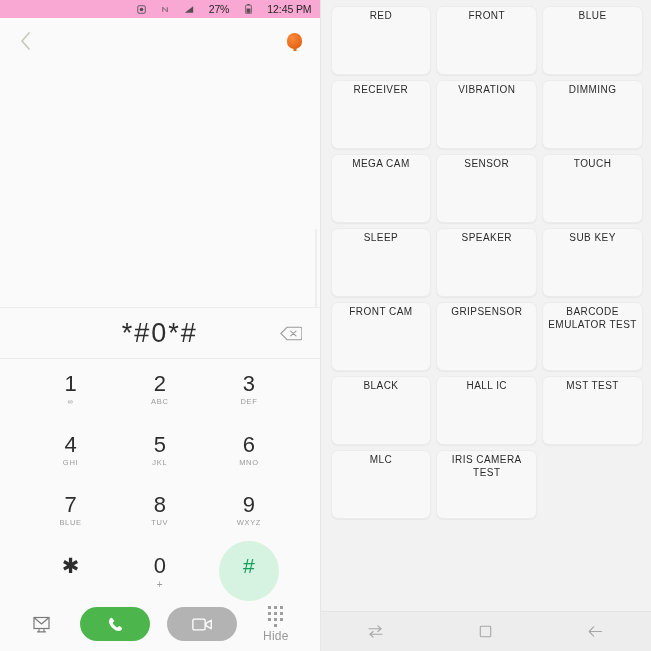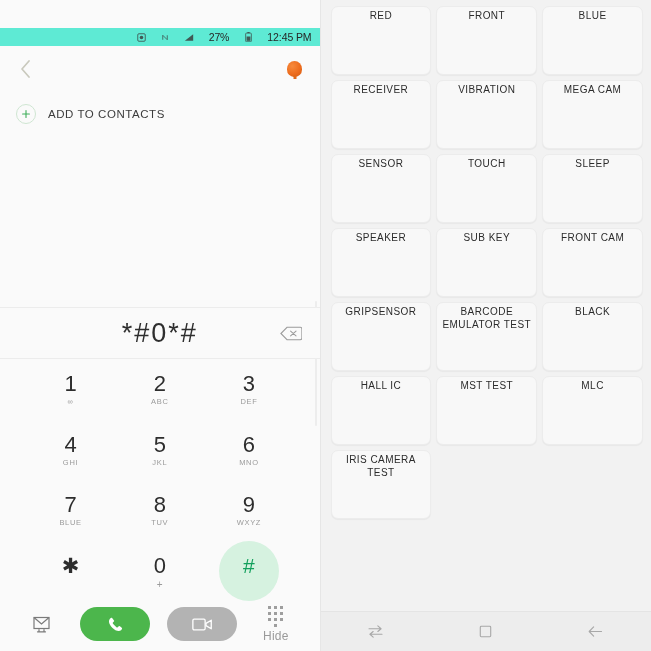--- a/index.html
+++ b/index.html
@@ -33,24 +33,23 @@
   }
 
   
   .status-bar {
     height: 18px;
     display: flex;
     align-items: center;
     justify-content: flex-end;
     padding-right: 8px;
     gap: 15px;
-    background: #5eead4;
+    background: #f9a8d4;
     font-size: 10px;
     color: #2b2b2b;
-    margin-top: 28px;
   }
   .status-bar .sb-icon {
     display: inline-flex;
     align-items: center;
     justify-content: center;
     opacity: .82;
   }
   .status-bar .sb-text {
     font-size: 10.5px;
     letter-spacing: -0.1px;
@@ -366,28 +365,20 @@
         <svg width="11" height="18" viewBox="0 0 11 18">
           <path d="M9 1 L2 9 L9 17" fill="none" stroke="#c9c9bd" stroke-width="1.7" stroke-linecap="round" stroke-linejoin="round"></path>
         </svg>
       </div>
       <div class="badge-balloon">
         <div class="bulb"></div>
         <div class="tail"></div>
       </div>
     </div>
 
-    <div class="add-contacts-row">
-      <span class="plus-circle">
-        <svg width="10" height="10" viewBox="0 0 10 10">
-          <path d="M5 1.6 L5 8.4 M1.6 5 L8.4 5" stroke="#3fae5a" stroke-width="1.1" stroke-linecap="round"></path>
-        </svg>
-      </span>
-      <span class="add-contacts-label">ADD TO CONTACTS</span>
-    </div>
 
     <div class="dialer-body">
       <div class="body-scrollbar"></div>
     </div>
 
     <div class="panel-divider-h"></div>
 
     <div class="number-display">
       <div class="dialed-number">*#0*#</div>
       <div class="backspace-btn">
@@ -502,20 +493,23 @@
         <div class="test-cell">
             <span>BLUE</span>
           </div>
 
         <div class="test-cell">
             <span>RECEIVER</span>
           </div>
         <div class="test-cell">
             <span>VIBRATION</span>
           </div>
+        <div class="test-cell">
+            <span>DIMMING</span>
+          </div>
 
         <div class="test-cell">
             <span>MEGA CAM</span>
           </div>
         <div class="test-cell">
             <span>SENSOR</span>
           </div>
         <div class="test-cell">
             <span>TOUCH</span>
           </div>

